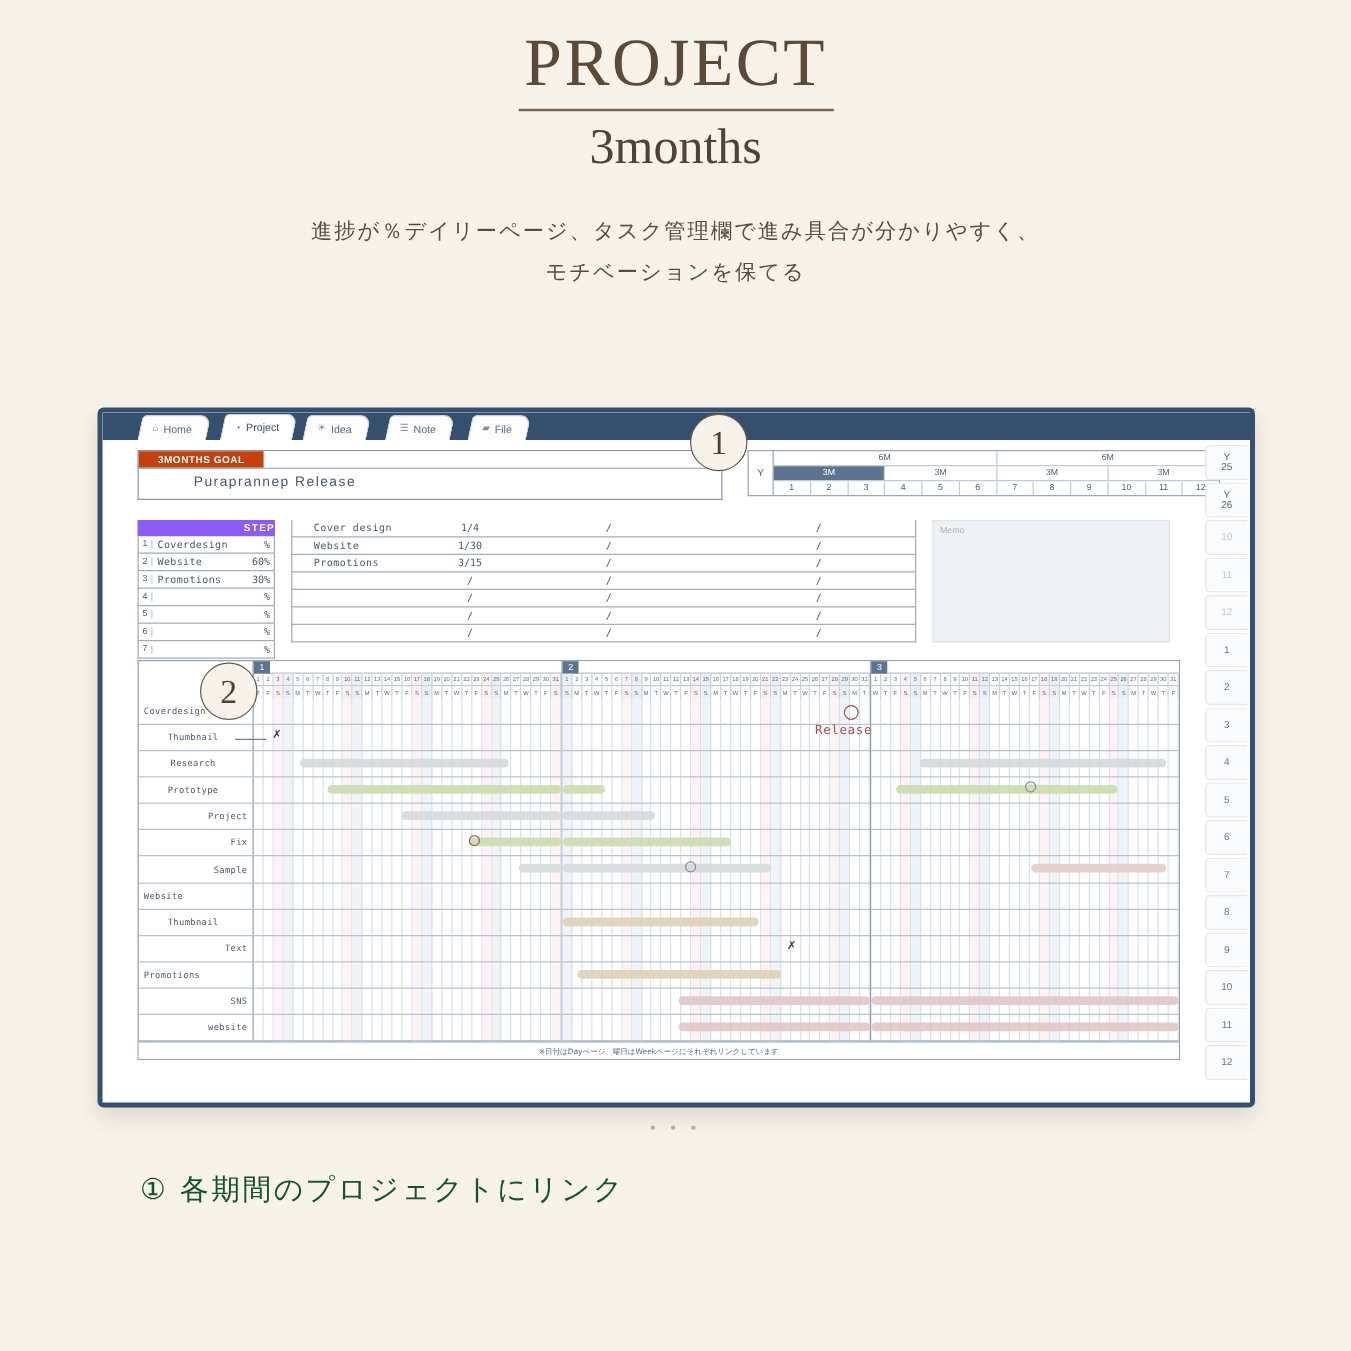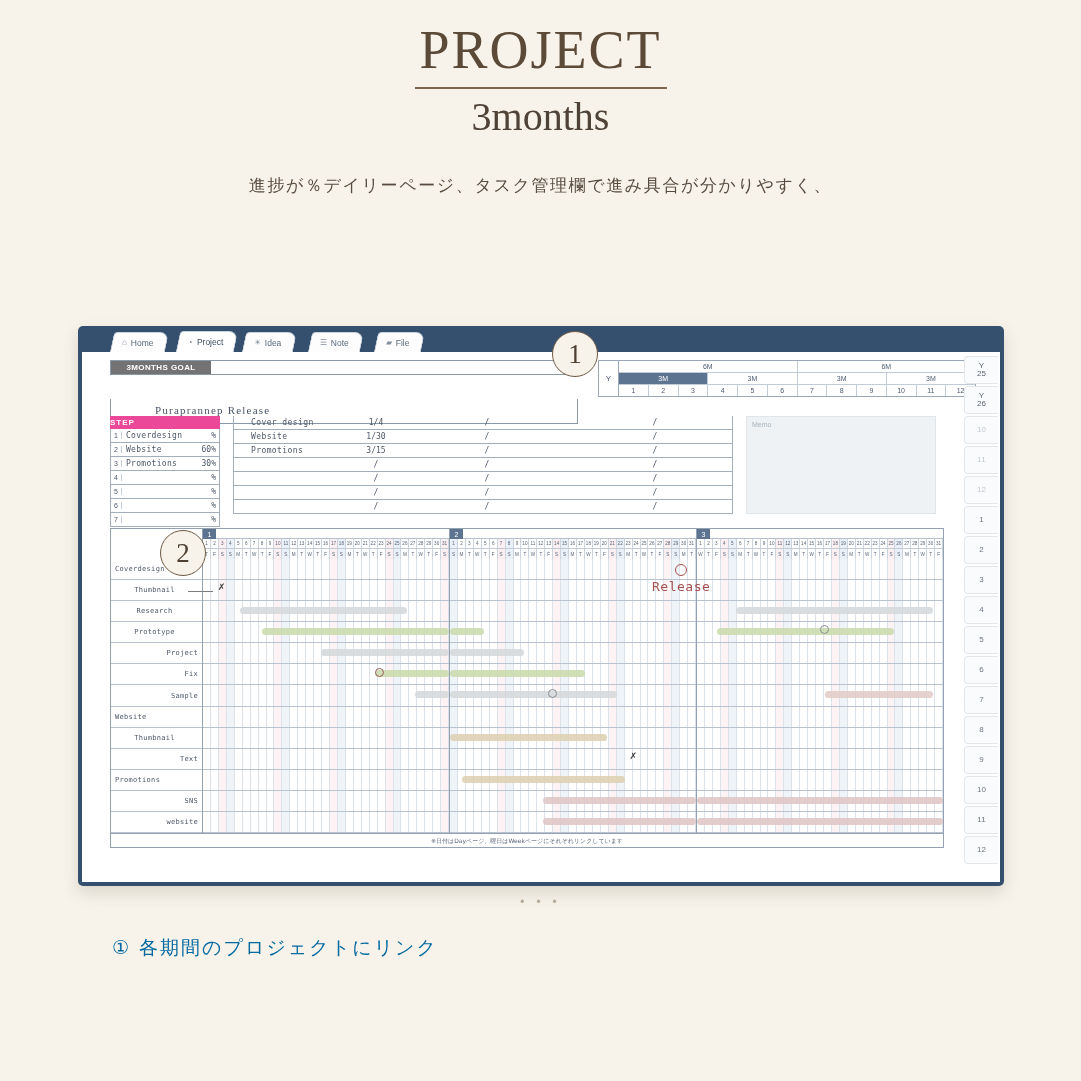--- a/index.html
+++ b/index.html
@@ -79,52 +79,51 @@
   .tabicon { font-size: 8px; opacity: .75; }
 
   .page {
     position: absolute; left: 18px; right: 16px; top: 26px; bottom: 16px;
   }
 
   
   .goalwrap { position: absolute; left: 10px; top: 4px; width: 468px; }
   .goal-label-row { display: flex; border: 1px solid #8a99aa; }
   .goal-label {
-    background: #737373; color: #fff; font-size: 8px; font-weight: bold;
+    background: #c2410c; color: #fff; font-size: 8px; font-weight: bold;
     padding: 2px 0; width: 100px; text-align: center; letter-spacing: .4px;
   }
   .goal-label-fill { flex: 1; background: #fff; }
   .goal-value {
     border: 1px solid #8a99aa; border-top: none; height: 25px;
-    font-family: Liberation Serif, serif;
+    font-family: Liberation Sans, sans-serif;
     font-size: 11px; color: #4a5668; padding: 5px 0 0 44px;
     letter-spacing: 1.2px;
-    margin-top: 24px;
   }
 
   
   .yearnav {
     position: absolute; left: 498px; top: 4px; width: 378px;
     border: 1px solid #9aa7b6; background: #fff;
     display: flex; font-size: 7px; color: #4d5c70;
   }
   .yn-y { width: 20px; display: flex; align-items: center; justify-content: center;
           border-right: 1px solid #9aa7b6; font-size: 8px; }
   .yn-body { flex: 1; }
   .yn-row { display: flex; }
   .yn-row + .yn-row { border-top: 1px solid #c2ccd7; }
   .yn-cell { flex: 1; text-align: center; padding: 2px 0; border-right: 1px solid #c2ccd7; }
   .yn-cell:last-child { border-right: none; }
   .yn-cell.sel { background: #5d7491; color: #fff; }
 
   
   .steptab { position: absolute; left: 10px; top: 60px; width: 110px; }
   .tabhead {
-    background: #ec4899; color: #fff; font-size: 8px; font-weight: bold;
-    text-align: left; padding: 2px 0; letter-spacing: 1px;
+    background: #8b5cf6; color: #fff; font-size: 8px; font-weight: bold;
+    text-align: right; padding: 2px 0; letter-spacing: 1px;
   }
   .steprow {
     display: flex; font-size: 8px; color: #4d5868;
     border-left: 1px solid #a3aebb; border-right: 1px solid #a3aebb;
     border-bottom: 1px solid #a3aebb;
     height: 14px; align-items: center;
   }
   .stepno { width: 11px; text-align: center; border-right: 1px solid #c5cedb; font-size: 7px; }
   .stepname { flex: 1; padding-left: 4px; font-family: "DejaVu Sans Mono", monospace; font-size: 8px; letter-spacing: .3px; }
   .steppct { width: 28px; text-align: right; padding-right: 3px; font-family: "DejaVu Sans Mono", monospace; font-size: 8px; }
@@ -213,21 +212,21 @@
     position: absolute; width: 9px; height: 9px; border-radius: 50%;
     border: 1.3px solid #9a5f5f;
   }
   .marker.grey { border-color: #8a8f95; }
   .xmark {
     position: absolute; font-size: 9px; color: #3c3c3c;
     font-family: "Liberation Serif", serif;
   }
   .release {
     position: absolute; font-family: "DejaVu Sans Mono", monospace;
-    font-size: 13px; color: #a8504f; letter-spacing: .5px;
+    font-size: 10px; color: #a8504f; letter-spacing: .5px;
   }
   .circle-date {
     position: absolute; width: 12px; height: 12px; border-radius: 50%;
     border: 1.4px solid #a8504f;
   }
   .leadline { position: absolute; height: 1px; background: #7d7d7d; }
 
   .g-foot {
     height: 14px; font-size: 6px; color: #5a6678; text-align: center;
     padding-top: 3px; border-top: 1px solid #93a1b1; background: #fff;
@@ -255,32 +254,33 @@
     background: #f7f3ea; border: 1.6px solid #6f5a43;
     display: flex; align-items: center; justify-content: center;
     font-family: "Liberation Serif", serif; font-size: 27px; color: #4e4032;
     z-index: 30;
   }
 
   
   .captions {
     position: absolute; left: 112px; top: 928px; right: 40px;
     font-family: "DejaVu Sans", sans-serif;
-    font-size: 19px; color: #0369a1; letter-spacing: 2px; line-height: 2.1;
+    font-size: 23px; color: #14532d; letter-spacing: 2px; line-height: 2.1;
   }
 </style>
 </head>
 <body>
 
 <div class="header">
   <div class="title-main">PROJECT</div>
   <div class="title-rule"></div>
   <div class="title-sub">3months</div>
   <div class="desc">
     <div>進捗が％デイリーページ、タスク管理欄で進み具合が分かりやすく、</div>
+    <div>モチベーションを保てる</div>
   </div>
 </div>
 
 <div class="tablet">
   <div class="screen">
 
     <div class="tabbar" id="tabbar">
         <div class="tab" style="left: 30px;">
           <span class="tabicon">⌂</span>
           <span>Home</span>

